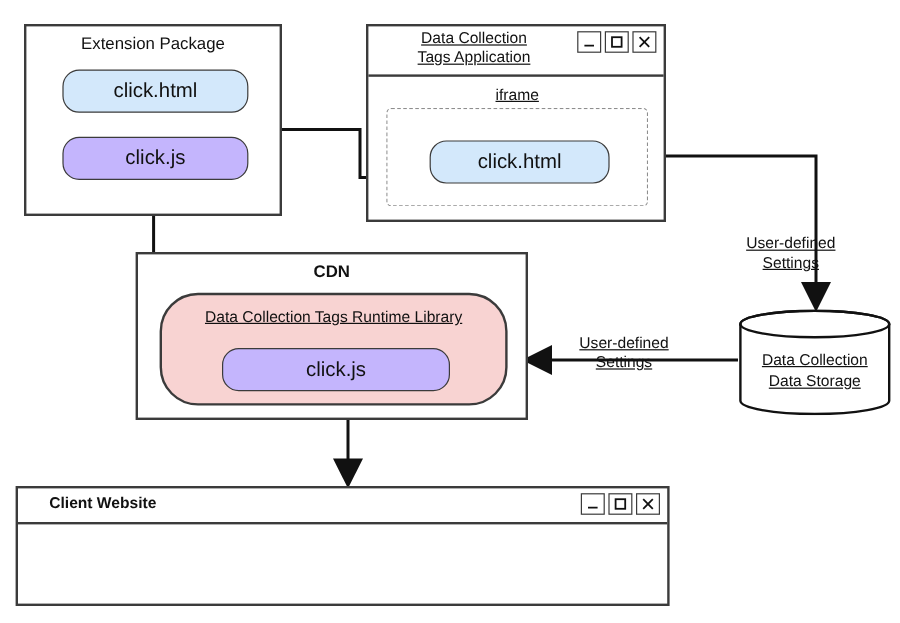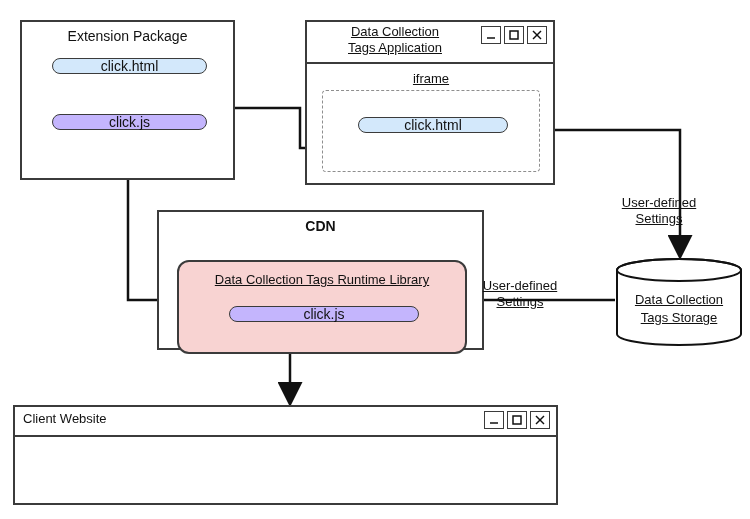--- a/index.html
+++ b/index.html
@@ -32,27 +32,27 @@
     text-align: center;
     font-size: 14px;
   }
   .title-bold {
     font-weight: bold;
   }
   
   .pill {
     position: absolute;
     box-sizing: border-box;
-    height: 16px;
+    height: 36px;
     border-radius: 14px;
     border: 1.5px solid #3b3b3b;
     display: flex;
     align-items: center;
     justify-content: center;
-    font-size: 14px;
+    font-size: 17px;
   }
   .pill-blue { background: #d3e8fb; }
   .pill-green { background: #c4b5fd; }
   
   .dashed {
     position: absolute;
     box-sizing: border-box;
     border: 1px dashed #8e8e8e;
     border-radius: 4px;
   }
@@ -76,24 +76,24 @@
   .win-titlebar {
     position: absolute;
     top: 0;
     left: 0;
     right: 0;
     height: 28px;
     box-sizing: border-box;
   }
   .win-title-text {
     position: absolute;
-    left: 8px;
+    left: 26px;
     top: 4px;
     font-size: 13px;
-    font-weight: normal;
+    font-weight: bold;
   }
   .win-ctrls {
     position: absolute;
     right: 6px;
     top: 4px;
     display: flex;
     gap: 3px;
   }
   .win-ctrl {
     width: 20px;
@@ -196,26 +196,26 @@
   <div class="label" style="left:604px; top:195px; width:110px; white-space:pre-line;">User-defined
 Settings</div>
 
   <div class="db" style="left:615px; top:258px; width:128px; height:88px;">
     <svg width="128" height="88" viewBox="0 0 128 88">
       <ellipse cx="64" cy="12" rx="62" ry="11" fill="#fff" stroke="#111" stroke-width="2"></ellipse>
       <path d="M 2 12 L 2 76 A 62 11 0 0 0 126 76 L 126 12" fill="#fff" stroke="#111" stroke-width="2"></path>
       <ellipse cx="64" cy="12" rx="62" ry="11" fill="none" stroke="#111" stroke-width="2"></ellipse>
     </svg>
     <div class="label" style="left:0; width:128px; top:34px;">Data Collection</div>
-    <div class="label" style="left:0; width:128px; top:52px;">Tags Storage</div>
-  </div>
-
-  <div class="panel" style="left:113px; top:210px; width:327px; height:140px;margin-left:44px;">
+    <div class="label" style="left:0; width:128px; top:52px;">Data Storage</div>
+  </div>
+
+  <div class="panel" style="left:113px; top:210px; width:327px; height:140px;">
     <div class="title-top-center title-bold">CDN</div>
-    <div class="rtlib" style="left:18px; top:48px; width:290px; height:94px;">
+    <div class="rtlib" style="left:18px; top:32px; width:290px; height:94px;border-radius:32px;">
       <div class="label" style="left:0; right:0; top:10px; position:absolute;">Data Collection Tags Runtime Library</div>
       <div class="pill pill-green" style="left:50px; top:44px; width:190px;">
         <span>click.js</span>
       </div>
     </div>
   </div>
 
   <div class="label" style="left:470px; top:278px; width:100px; white-space:pre-line;">User-defined
 Settings</div>
 

